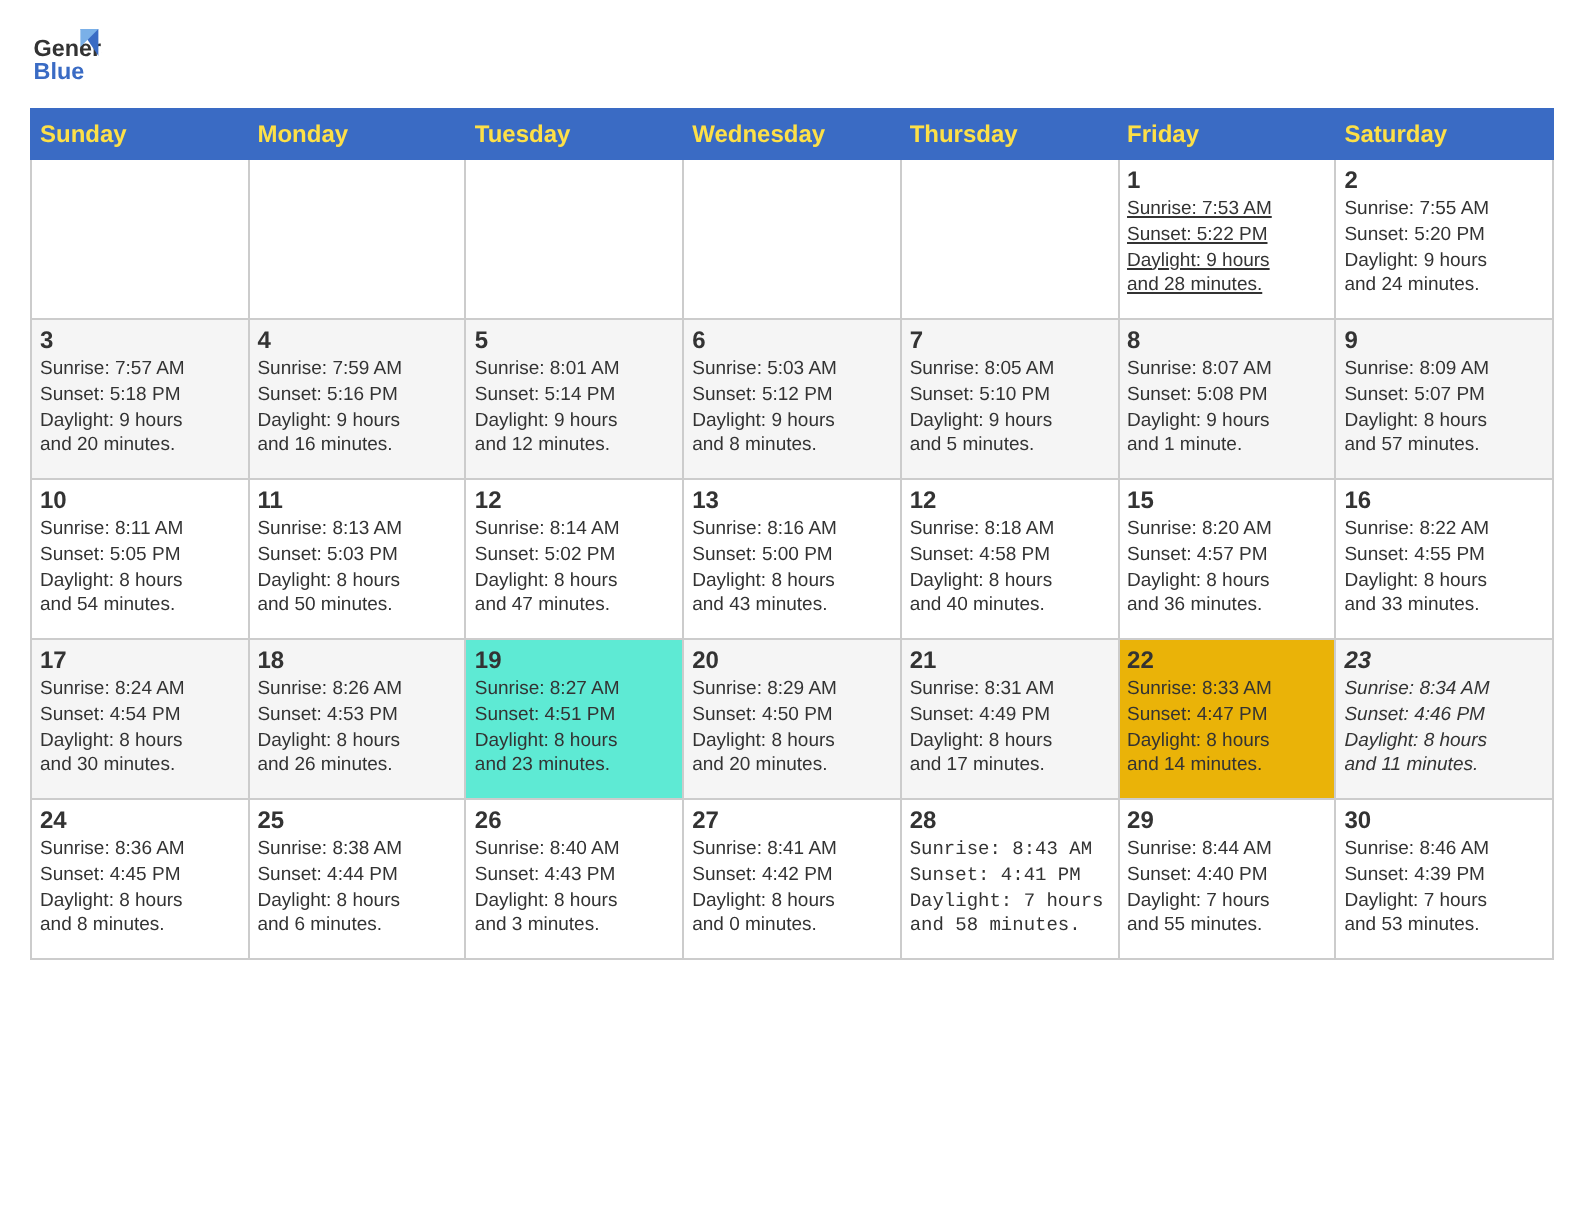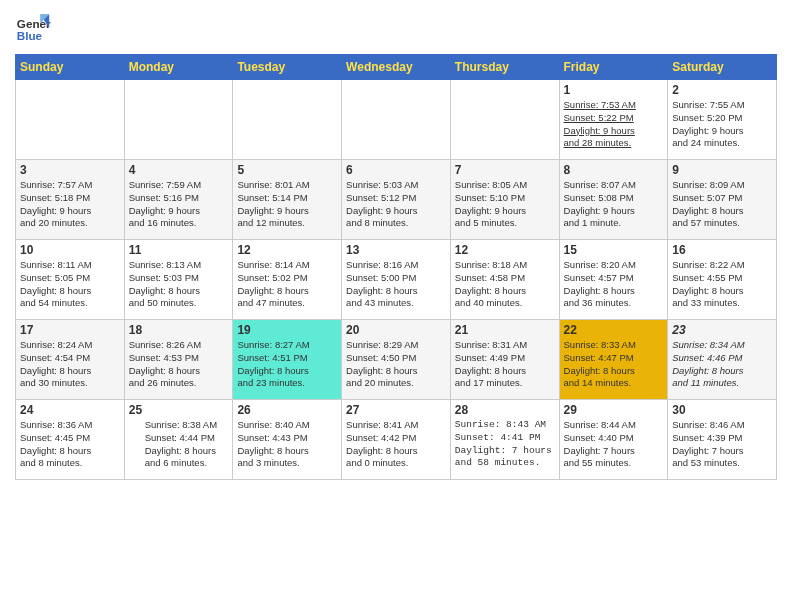--- a/index.html
+++ b/index.html
@@ -290,21 +290,21 @@
         <tr>
           <td>
             <div class="day-number">24</div>
             <div class="day-info" style="white-space: pre-line;">Sunrise: 8:36 AM
 Sunset: 4:45 PM
 Daylight: 8 hours
 and 8 minutes.</div>
           </td>
           <td>
             <div class="day-number">25</div>
-            <div class="day-info" style="white-space: pre-line; margin-left: 16px;">Sunrise: 8:38 AM
+            <div class="day-info" style="white-space: pre-line;">Sunrise: 8:38 AM
 Sunset: 4:44 PM
 Daylight: 8 hours
 and 6 minutes.</div>
           </td>
           <td>
             <div class="day-number">26</div>
             <div class="day-info" style="white-space: pre-line;">Sunrise: 8:40 AM
 Sunset: 4:43 PM
 Daylight: 8 hours
 and 3 minutes.</div>

